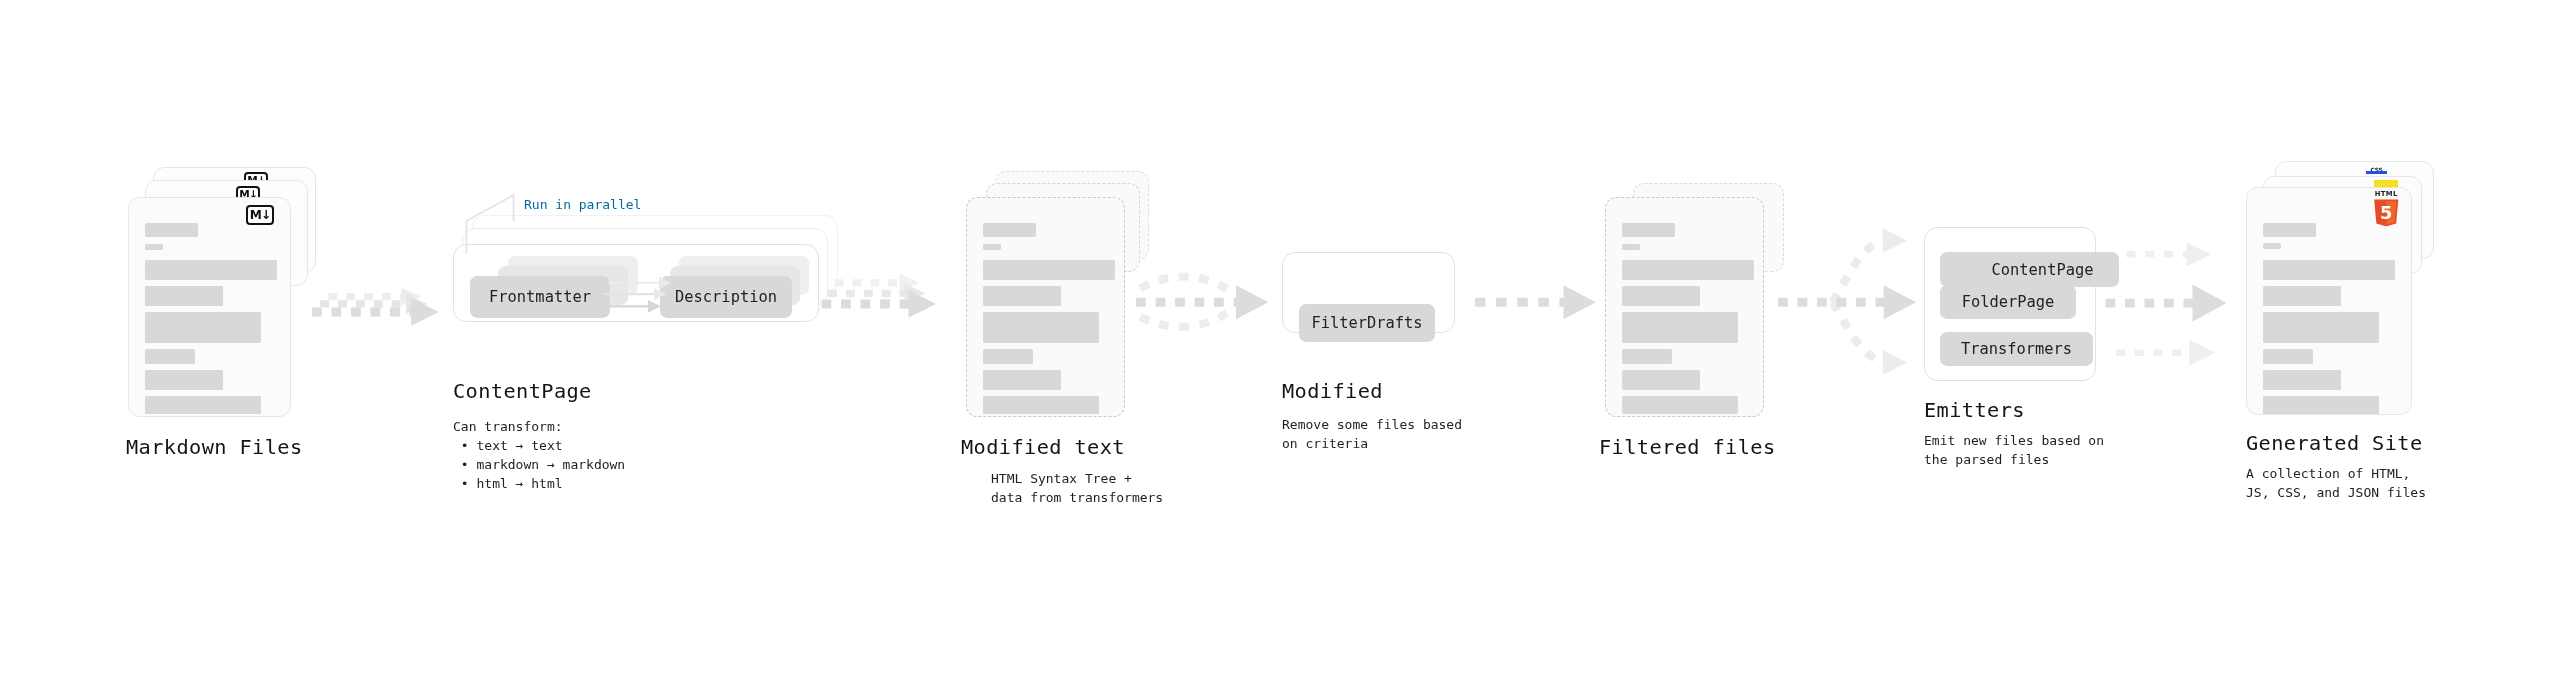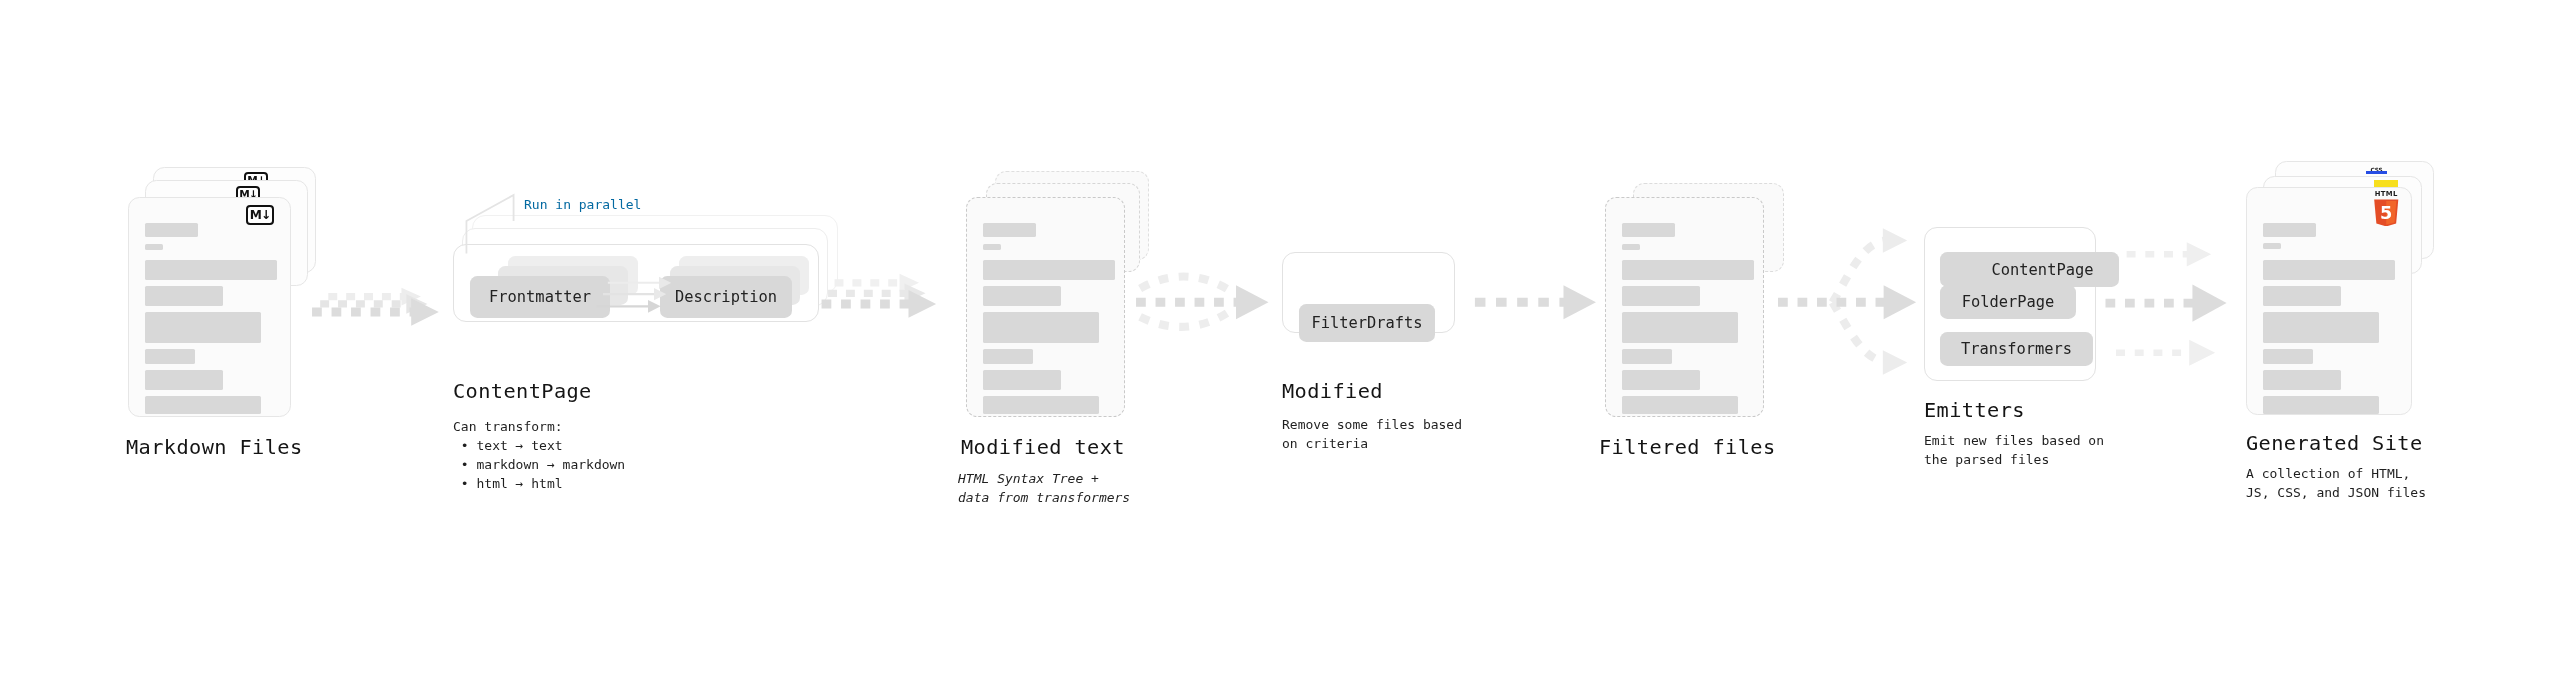--- a/index.html
+++ b/index.html
@@ -124,21 +124,21 @@
       <div class="bar" style="left:16.3px;top:46px;width:18px;height:5.7px;"></div>
       <div class="bar" style="left:16.3px;top:62px;width:132px;height:19.5px;"></div>
       <div class="bar" style="left:16.3px;top:88px;width:78px;height:19.5px;"></div>
       <div class="bar" style="left:16.3px;top:114px;width:116px;height:31px;"></div>
       <div class="bar" style="left:16.3px;top:151px;width:50px;height:14.6px;"></div>
       <div class="bar" style="left:16.3px;top:172px;width:78px;height:19.5px;"></div>
       <div class="bar" style="left:16.3px;top:198px;width:116px;height:18px;"></div>
     </div>
 
     <div class="title" style="left:961px;top:435px;">Modified text</div>
-    <div class="desc" style="left:958px;top:470px;font-style:italic;">HTML Syntax Tree +
+    <div class="desc" style="left:991px;top:470px;">HTML Syntax Tree +
 data from transformers</div>
   </div>
 
   <div class="node">
     <div class="gbox" style="left:1282px;top:252px;width:173px;height:81px;"></div>
     <div class="chip" style="left:1299px;top:256px;width:136px;height:38px;margin-top:48px;">FilterDrafts</div>
 
     <div class="title" style="left:1282px;top:379px;">Modified</div>
     <div class="desc" style="left:1282px;top:416px;">Remove some files based
 on criteria</div>

